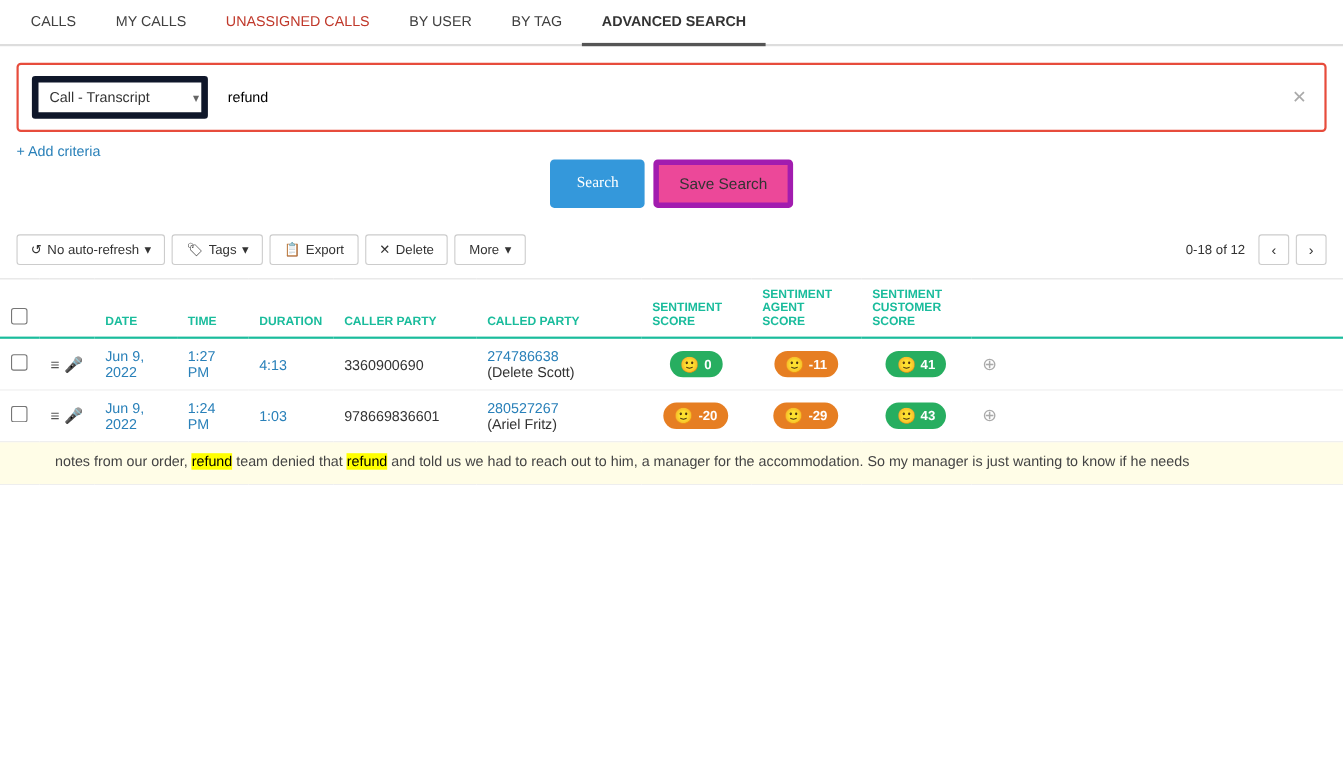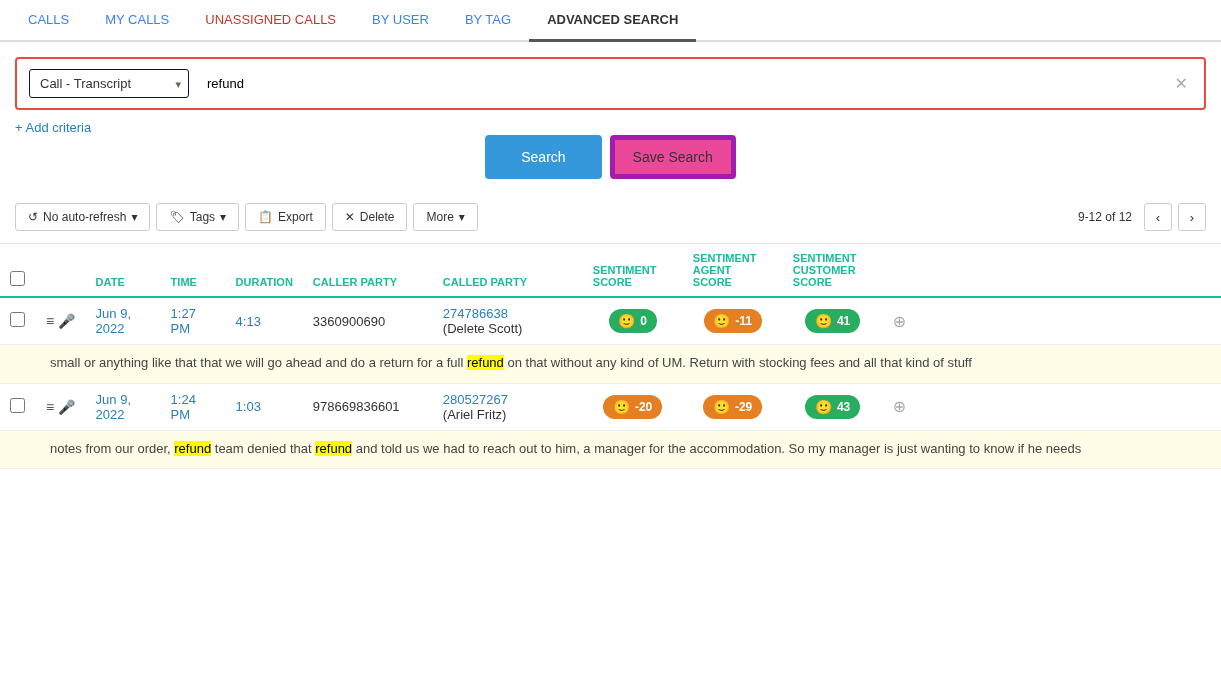--- a/index.html
+++ b/index.html
@@ -8,21 +8,21 @@
     
     .nav-tabs {
       display: flex;
       border-bottom: 2px solid #ddd;
       padding: 0 10px;
     }
     .nav-tab {
       padding: 12px 18px;
       cursor: pointer;
       font-size: 13px;
-      color: #3b82f6;
+      color: #404040;
       border-bottom: 3px solid transparent;
       margin-bottom: -2px;
       white-space: nowrap;
     }
     .nav-tab.active {
       color: #333;
       font-weight: bold;
       border-bottom: 3px solid #555;
     }
     .nav-tab.unassigned { color: #c0392b; }
@@ -35,21 +35,21 @@
       border: 2px solid #e74c3c;
       border-radius: 4px;
       padding: 10px 12px;
       display: flex;
       align-items: center;
       gap: 8px;
       margin-bottom: 10px;
     }
     .criteria-select {
       padding: 6px 10px;
-      border: 1px solid #0f172a;
+      border: 6px solid #0f172a;
       border-radius: 3px;
       background: #fff;
       font-size: 13px;
       color: #333;
       appearance: none;
       -webkit-appearance: none;
       padding-right: 24px;
       cursor: pointer;
       position: relative;
     }
@@ -93,24 +93,25 @@
     .search-actions {
       display: flex;
       justify-content: center;
       gap: 8px;
       margin-bottom: 16px;
     }
     .btn-search {
       background: #3498db;
       color: #fff;
       border: none;
-      padding: 9px 36px;
+      padding: 9px 24px;
       border-radius: 4px;
       font-size: 14px;
       cursor: pointer;
+      font-family: Liberation Serif, serif;
     }
     .btn-save-search {
       background: #ec4899;
       color: #333;
       border: 5px solid #a21caf;
       padding: 9px 18px;
       border-radius: 4px;
       font-size: 14px;
       cursor: pointer;
     }
@@ -298,21 +299,21 @@
   </button>
   <button class="toolbar-btn">
     <span>✕</span>
     <span>Delete</span>
   </button>
   <button class="toolbar-btn">
     <span>More</span>
     <span>▾</span>
   </button>
   <div class="toolbar-spacer"></div>
-  <span class="pagination-info">9-12 of 12</span>
+  <span class="pagination-info">0-18 of 12</span>
   <div class="pagination-btn">‹</div>
   <div class="pagination-btn">›</div>
 </div>
 
 <table class="results-table">
   <thead>
     <tr>
       <th class="checkbox-col">
         <input type="checkbox" style="">
       </th>
@@ -368,23 +369,20 @@
     <td class="col-sentiment">
       <span class="sentiment-badge sentiment-green">
         <span class="smiley">🙂</span>
         41
       </span>
     </td>
     <td>
       <span class="plus-btn">⊕</span>
     </td>
   </tr>
-      <tr class="transcript-row">
-        <td colspan="11">small or anything like that that we will go ahead and do a return for a full <mark class="highlight">refund</mark> on that without any kind of UM. Return with stocking fees and all that kind of stuff</td>
-      </tr>
       <tr class="data-row">
     <td>
       <input type="checkbox" style="">
     </td>
     <td>
       <div class="row-icons">
         <span class="icon-list">≡</span>
         <span class="icon-mic">🎤</span>
       </div>
     </td>

